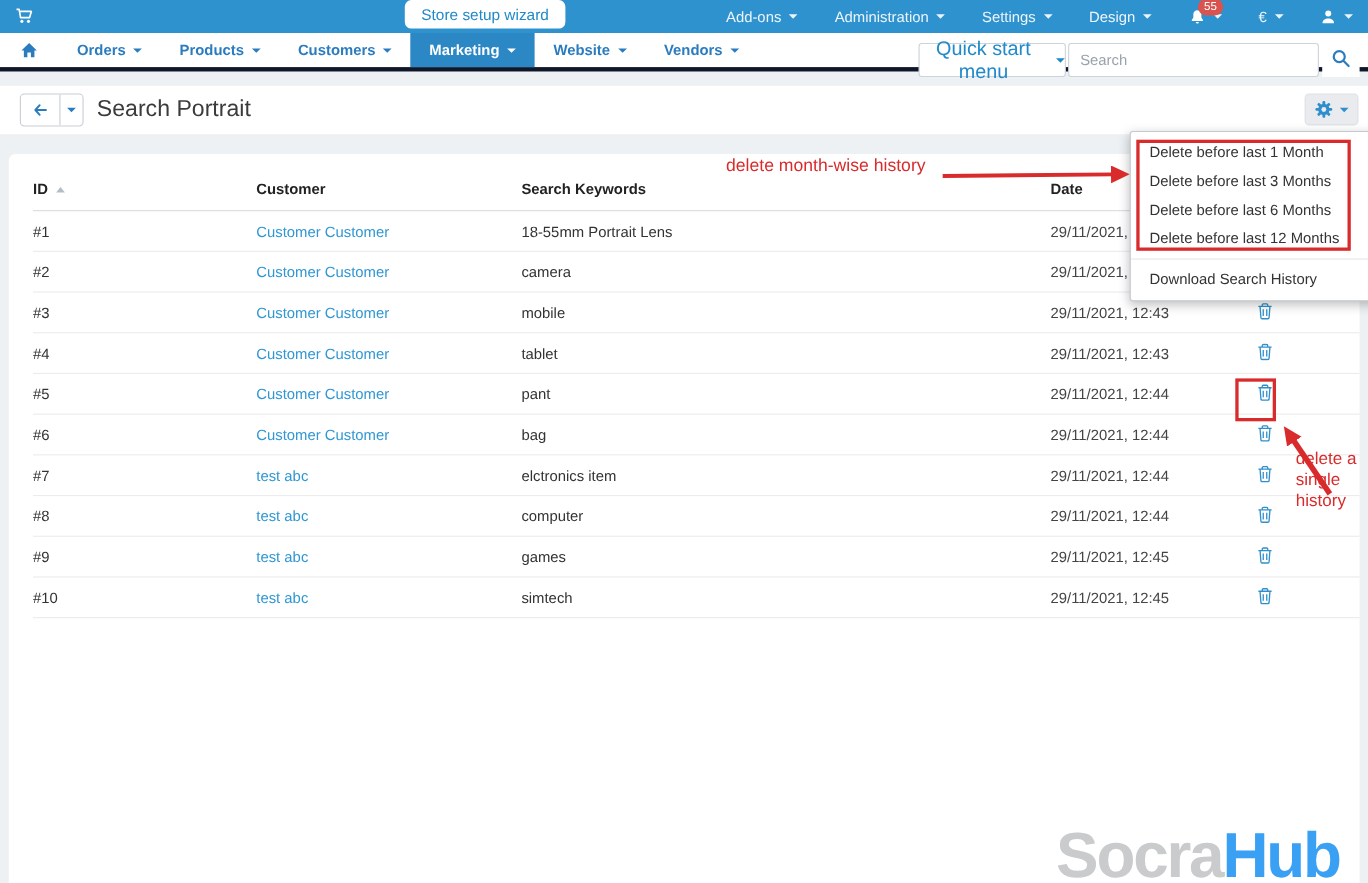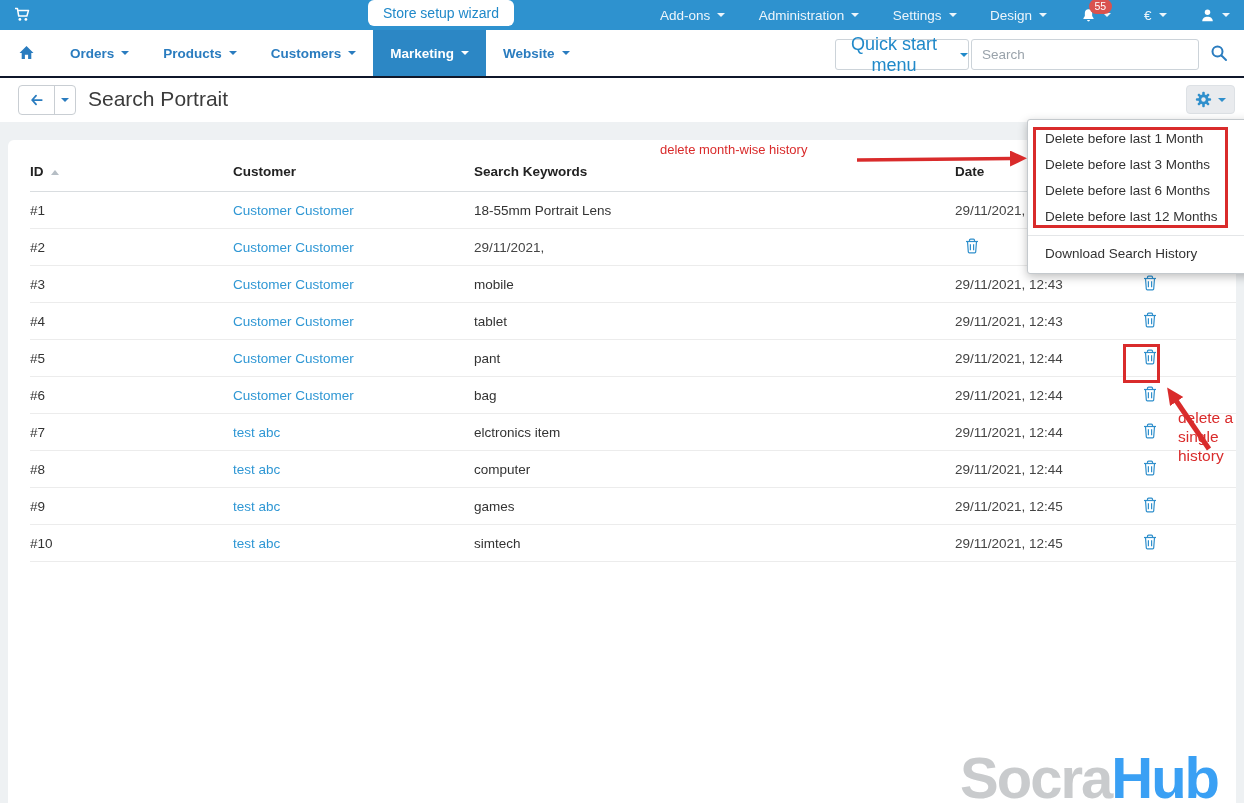--- a/index.html
+++ b/index.html
@@ -30,22 +30,22 @@
     border-top:4px solid currentColor;
   }
   .bell-wrap { position:relative; display:flex; align-items:center; gap:7px;text-align:center; }
   .badge {
     position:absolute; top:-9px; left:8px; background:#d9534f; color:#fff;
     font-size:10.5px; line-height:13px; border-radius:9px; padding:1px 6px;
   }
 
   
   .navbar {
-    position:absolute; top:30px; left:0; right:0; height:48px; background:#fff;
-    z-index:19; border-bottom:2px solid #0f172a;
+    position:absolute; top:30px; left:0; right:0; height:35px; background:#fff;
+    z-index:19; border-bottom:4px solid #0f172a;
   }
   .navleft { display:flex; align-items:stretch; height:100%; }
   .home-link { display:flex; align-items:center; padding:0 18px; cursor:pointer; }
   .nav-item {
     display:flex; align-items:center; gap:7px; padding:0 17px;
     color:#2a7cbf; font-weight:bold; font-size:13.5px; cursor:pointer;
   }
   .nav-item.active { background:#2c87c5; color:#fff; }
   .quickstart {
     position:absolute; left:835px; top:9px; width:134px; height:31px;
@@ -97,21 +97,21 @@
     position:absolute; left:1027px; top:119px; width:240px; background:#fff;
     border:1px solid #c4c9cd; border-radius:3px; padding:6px 0;
     box-shadow:0 3px 10px rgba(0,0,0,0.25); z-index:50;
   }
   .dd-item { height:26px; line-height:26px; padding:0 17px; font-size:13.5px; color:#333; cursor:pointer; white-space:nowrap; }
   .dd-divider { border-top:1px solid #e4e6e8; margin:5px 0; }
 
   
   .red-rect-menu  { position:absolute; left:1033px; top:127px; width:195px; height:101px; border:3px solid #d92b2b; z-index:55; pointer-events:none; }
   .red-rect-trash { position:absolute; left:1123px; top:344px; width:37px;  height:39px;  border:3px solid #d92b2b; z-index:55; pointer-events:none; }
-  .ann-monthwise { position:absolute; left:660px; top:142px; font-size:13px; color:#d92b2b; z-index:60; white-space:nowrap; }
+  .ann-monthwise { position:absolute; left:660px; top:142px; font-size:16px; color:#d92b2b; z-index:60; white-space:nowrap; }
   .ann-single { position:absolute; left:1178px; top:408px; width:70px; font-size:15.5px; line-height:19px; color:#d92b2b; z-index:60; }
   .arrows-svg { position:absolute; left:0; top:0; width:1244px; height:803px; z-index:58; pointer-events:none; }
 
   
   .watermark { position:absolute; right:26px; bottom:-8px; font-size:58px; font-weight:bold; letter-spacing:-2px; z-index:5; white-space:nowrap; }
   .wm-gray { color:#c9cbcd; }
   .wm-blue { color:#3aa0f4; }
 </style>
 </head>
 <body>
@@ -182,20 +182,24 @@
     <span class="nav-item">
       <span>Customers</span>
       <span class="caret-down"></span>
     </span>
     <span class="nav-item active">
       <span>Marketing</span>
       <span class="caret-down"></span>
     </span>
     <span class="nav-item">
       <span>Website</span>
+      <span class="caret-down"></span>
+    </span>
+    <span class="nav-item">
+      <span>Vendors</span>
       <span class="caret-down"></span>
     </span>
   </div>
   <button class="quickstart">
     <span>Quick start menu</span>
     <span class="caret-down"></span>
   </button>
   <input class="searchbox" placeholder="Search" style="">
   <button class="search-btn">
     <svg width="18" height="18" viewBox="0 0 18 18">
@@ -254,20 +258,21 @@
                 <path d="M1 3.5h12"></path>
                 <path d="M4.5 3.5V2.2a1 1 0 0 1 1-1h3a1 1 0 0 1 1 1v1.3"></path>
                 <path d="M2.5 3.5l.8 10.4a1 1 0 0 0 1 .9h5.4a1 1 0 0 0 1-.9l.8-10.4"></path>
                 <path d="M5.4 6.2v6M8.6 6.2v6"></path>
               </g>
             </svg></button></div>
     </div>
     <div class="trow">
       <div>#2</div>
       <div><a class="link">Customer Customer</a></div>
+      <div>camera</div>
       <div class="date-cell">29/11/2021,</div>
       <div><button class="trash-btn"><svg width="14" height="16" viewBox="0 0 14 16">
               <g fill="none" stroke="#2f8fcc" stroke-width="1.2">
                 <path d="M1 3.5h12"></path>
                 <path d="M4.5 3.5V2.2a1 1 0 0 1 1-1h3a1 1 0 0 1 1 1v1.3"></path>
                 <path d="M2.5 3.5l.8 10.4a1 1 0 0 0 1 .9h5.4a1 1 0 0 0 1-.9l.8-10.4"></path>
                 <path d="M5.4 6.2v6M8.6 6.2v6"></path>
               </g>
             </svg></button></div>
     </div>

